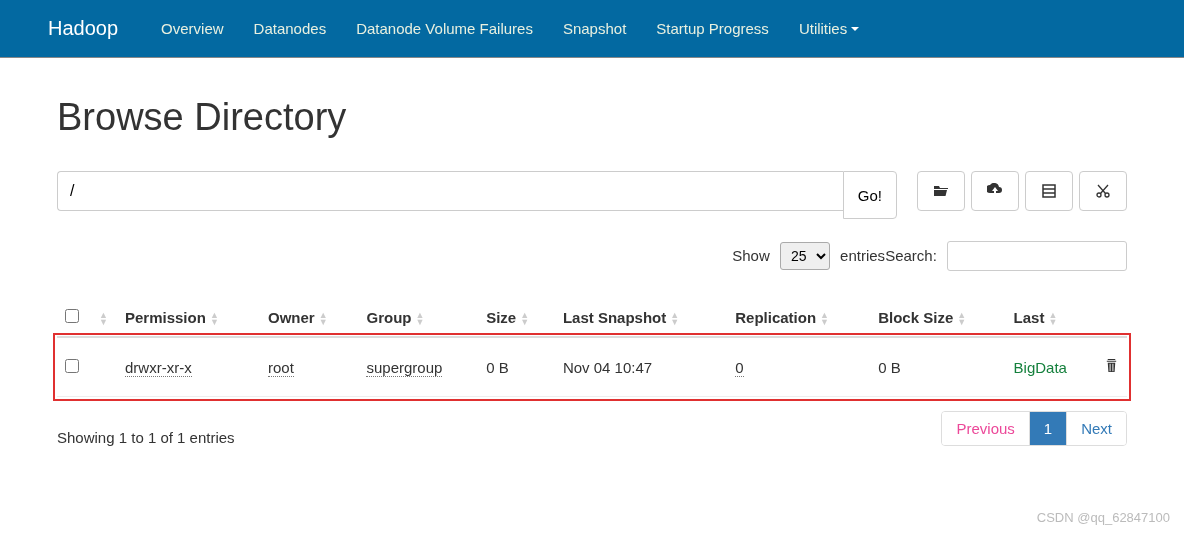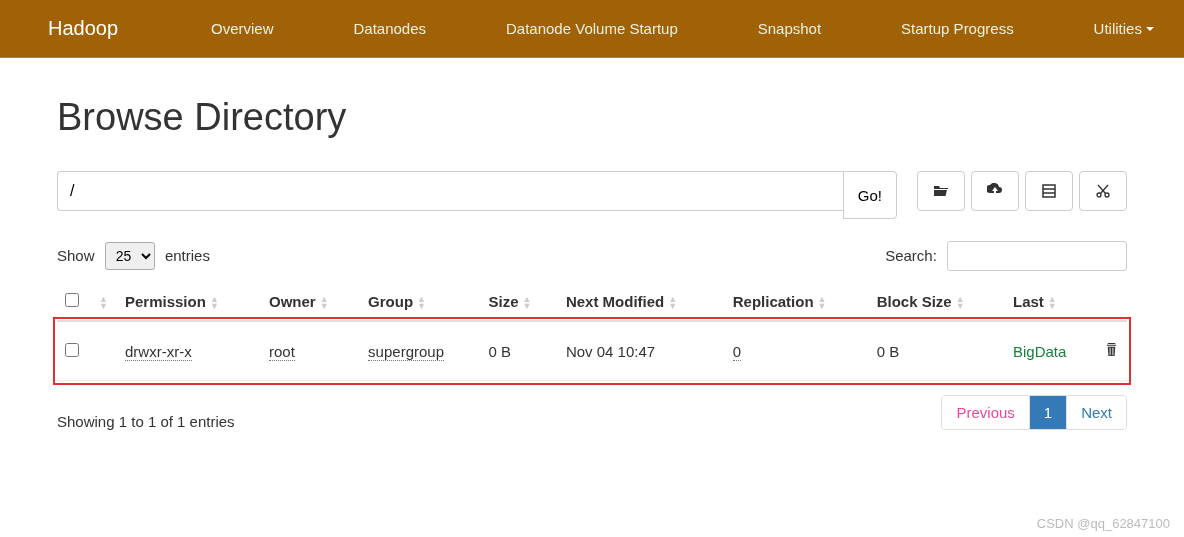--- a/index.html
+++ b/index.html
@@ -1,35 +1,35 @@
 <!DOCTYPE html>
 <html><head>
 <meta charset="utf-8">
 <style>
   * { box-sizing: border-box; margin: 0; padding: 0; }
   body { font-family: "Helvetica Neue", Helvetica, Arial, sans-serif; font-size: 14px; color: #333; background: #fff; }
   
-  .navbar { background: #a16207; color: #fff; height: 58px; display: flex; align-items: center; padding: 0 15px 0 48px; border-bottom: 1px solid #888; justify-content: space-between; }
+  .navbar { background: #0369a1; color: #fff; height: 58px; display: flex; align-items: center; padding: 0 15px 0 48px; border-bottom: 1px solid #888; }
   .navbar-brand { font-size: 20px; font-weight: 500; color: #fff; margin-right: 28px; }
   .nav-item { color: #e8f0e0; padding: 0 15px; cursor: pointer; font-size: 15px; display: inline-flex; align-items: center; gap: 4px; }
   .caret { display: inline-block; width: 0; height: 0; border-left: 4px solid transparent; border-right: 4px solid transparent; border-top: 4px solid #fff; vertical-align: middle; }
   
   .container { max-width: 1100px; margin: 0 auto; padding: 0 15px; }
   .page-title { font-size: 38px; font-weight: 400; color: #333; margin: 38px 0 32px 0; }
   
   .path-row { display: flex; gap: 20px; margin-bottom: 22px; }
   .input-group { display: flex; flex: 1; }
   .path-input { flex: 1; border: 1px solid #ccc; border-right: none; border-radius: 4px 0 0 4px; padding: 8px 12px; font-size: 16px; height: 40px; }
   .go-btn { border: 1px solid #ccc; border-radius: 0 4px 4px 0; background: #fff; padding: 0 14px; cursor: pointer; font-size: 15px; height: 48px; }
   
   .btn-toolbar { display: flex; gap: 6px; }
   .icon-btn { width: 48px; height: 40px; border: 1px solid #ccc; border-radius: 4px; background: #fff; cursor: pointer; display: inline-flex; align-items: center; justify-content: center; color: #333; }
   .icon-btn svg { width: 16px; height: 16px; }
   
-  .table-controls { display: flex; justify-content: space-between; align-items: center; margin-bottom: 12px; font-size: 15px; color: #333; }
+  .table-controls { display: flex; justify-content: flex-end; align-items: center; margin-bottom: 28px; font-size: 15px; color: #333; }
   .length-control select { border: 1px solid #aaa; border-radius: 3px; padding: 4px 6px; font-size: 14px; margin: 0 6px; }
   .search-control input { border: 1px solid #ccc; border-radius: 3px; padding: 5px 8px; margin-left: 6px; width: 180px; height: 30px; }
   
   table { width: 100%; border-collapse: collapse; }
   thead th { text-align: left; padding: 10px 8px; border-bottom: 2px solid #ddd; font-weight: 700; font-size: 15px; position: relative; }
   tbody td { padding: 20px 8px; border-bottom: 1px solid #eee; font-size: 15px; vertical-align: middle; margin-top: 24px; }
   .sort-icons { display: inline-flex; flex-direction: column; margin-left: 4px; vertical-align: middle; line-height: 0; }
   .sort-icons span { font-size: 9px; color: #ccc; line-height: 7px; }
   .dotted-underline { border-bottom: 1px dotted #777; cursor: help; }
   .link-cell { color: #15803d; cursor: pointer; }
@@ -38,32 +38,32 @@
   
   .highlight-row { outline: 2px solid #e03030; outline-offset: 2px; }
   
   .table-footer { display: flex; justify-content: space-between; align-items: flex-end; margin-top: 14px; font-size: 15px; }
   .pagination { display: flex; border: 1px solid #ddd; border-radius: 4px; overflow: hidden; }
   .page-btn { padding: 8px 14px; border-right: 1px solid #ddd; background: #fff; color: #337ab7; cursor: pointer; font-size: 15px; }
   .page-btn:last-child { border-right: none; }
   .page-btn.active { background: #337ab7; color: #fff; }
   .page-btn.disabled { color: #ec4899; cursor: default; }
   
-  .watermark { position: fixed; bottom: 6px; right: 14px; color: #bbb; font-size: 13px; }
+  .watermark { position: fixed; bottom: 12px; right: 14px; color: #bbb; font-size: 13px; }
   
   input[type="checkbox"] { width: 14px; height: 14px; cursor: pointer; }
 </style>
 </head>
 <body>
 
 <div class="navbar">
   <span class="navbar-brand">Hadoop</span>
   <span class="nav-item">Overview</span>
   <span class="nav-item">Datanodes</span>
-  <span class="nav-item">Datanode Volume Startup</span>
+  <span class="nav-item">Datanode Volume Failures</span>
   <span class="nav-item">Snapshot</span>
   <span class="nav-item">Startup Progress</span>
   <span class="nav-item">
     <span>Utilities</span>
     <span class="caret"></span>
   </span>
 </div>
 
 <div class="container">
   <h1 class="page-title">Browse Directory</h1>
@@ -132,21 +132,21 @@
               <span>▼</span>
             </span></th>
         <th><span>Group</span><span class="sort-icons">
               <span>▲</span>
               <span>▼</span>
             </span></th>
         <th><span>Size</span><span class="sort-icons">
               <span>▲</span>
               <span>▼</span>
             </span></th>
-        <th><span>Next Modified</span><span class="sort-icons">
+        <th><span>Last Snapshot</span><span class="sort-icons">
               <span>▲</span>
               <span>▼</span>
             </span></th>
         <th><span>Replication</span><span class="sort-icons">
               <span>▲</span>
               <span>▼</span>
             </span></th>
         <th><span>Block Size</span><span class="sort-icons">
               <span>▲</span>
               <span>▼</span>

